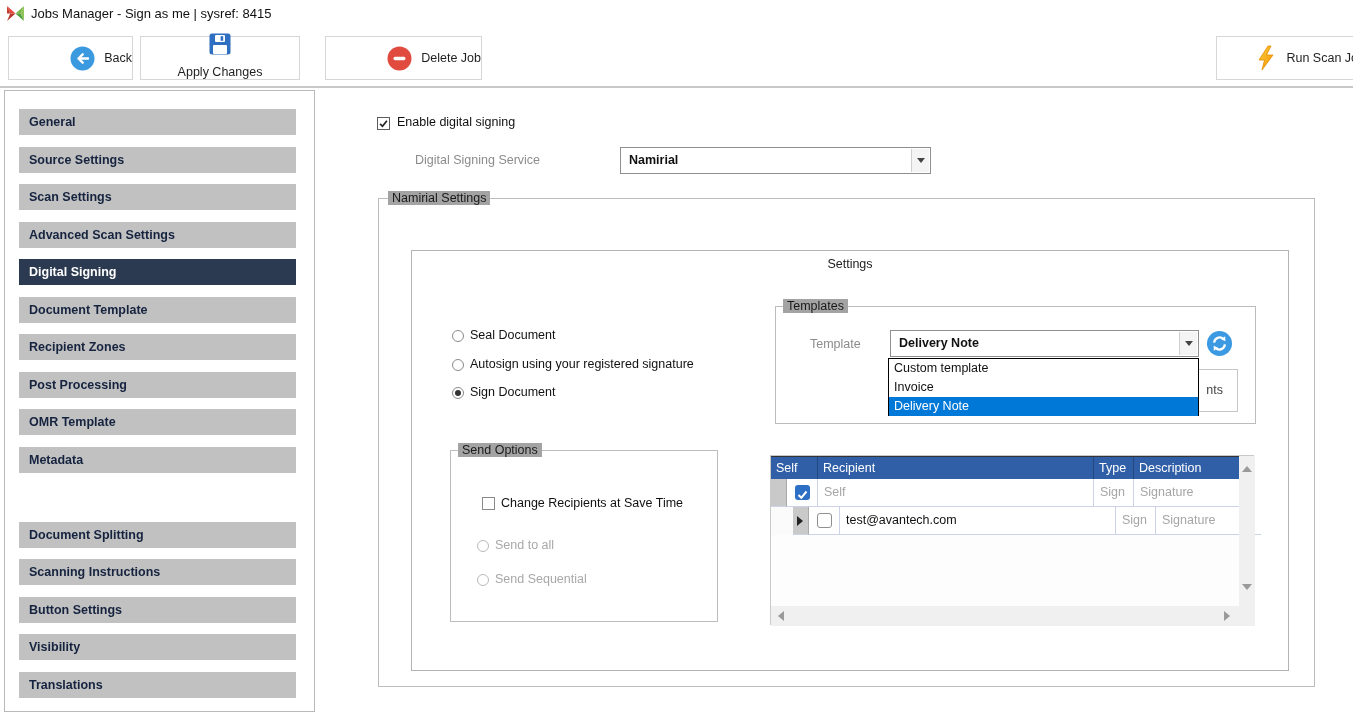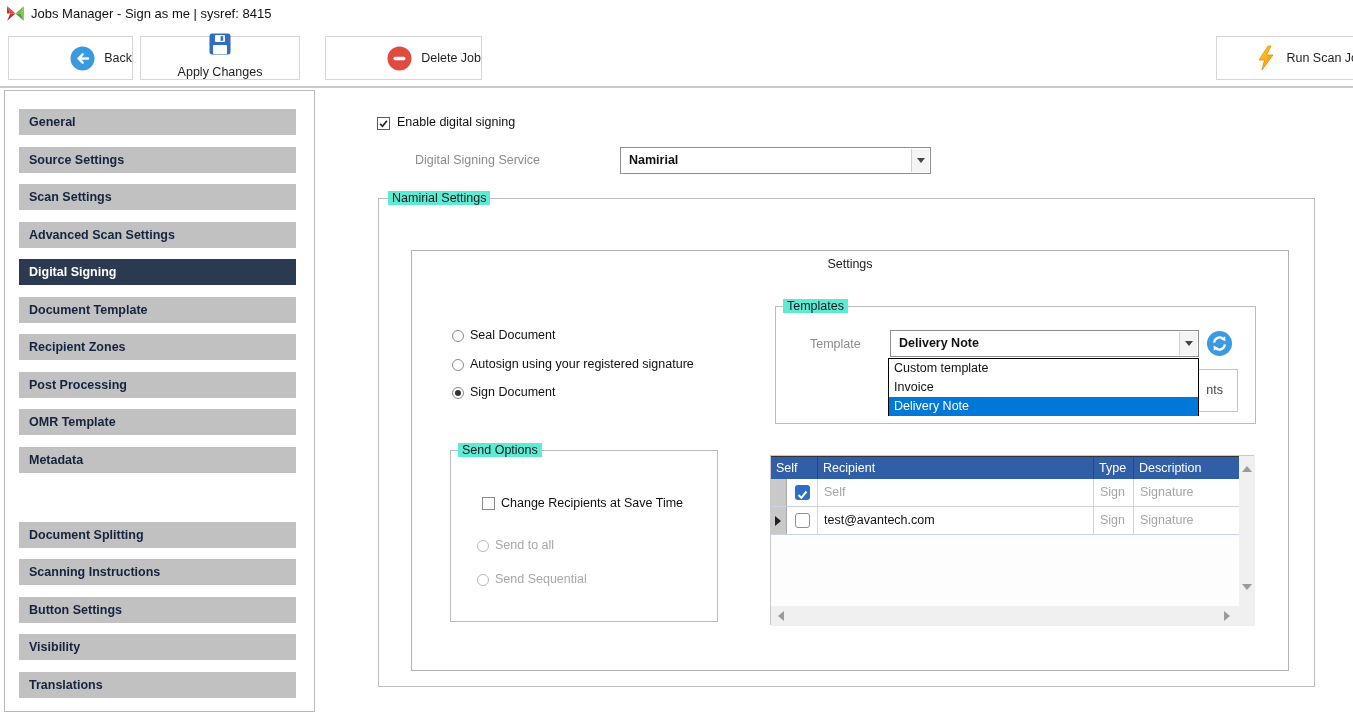--- a/index.html
+++ b/index.html
@@ -29,21 +29,21 @@
   .nav-item.selected { background:#2b3a50; color:#ffffff; }
   
   .cb { position:absolute; width:13px; height:13px; background:#fff; border:1px solid #5c5c5c; }
   .radio { position:absolute; width:12px; height:12px; border:1px solid #8a8a8a; border-radius:50%; background:#fff; }
   .radio.disabled { border-color:#b9b9b9; }
   .radio .dot { position:absolute; left:2px; top:2px; width:6px; height:6px; border-radius:50%; background:#333; }
   .lbl { position:absolute; white-space:nowrap; }
   .lbl.gray { color:#8c8c8c; }
   .lbl.dim  { color:#a8a8a8; }
   .groupbox { position:absolute; border:1px solid #bcbcbc; background:transparent; }
-  .group-label { position:absolute; background:#5eead4; padding:0 4px; font-size:12.5px; color:#1a1a1a; white-space:nowrap; }
+  .group-label { position:absolute; background:#a3a3a3; padding:0 4px; font-size:12.5px; color:#1a1a1a; white-space:nowrap; }
   .combo { position:absolute; height:27px; background:#fff; border:1px solid #8f8f8f; }
   .combo .val { position:absolute; left:8px; top:5px; font-weight:bold; font-size:12.5px; color:#111; white-space:nowrap; }
   .combo .dd {
     position:absolute; right:1px; top:1px; bottom:1px; width:18px; background:#f4f4f4;
     border-left:1px solid #cfcfcf; display:flex; align-items:center; justify-content:center;
   }
   .tri-down { width:0; height:0; border-left:4px solid transparent; border-right:4px solid transparent; border-top:5px solid #444; }
   .tri-up   { width:0; height:0; border-left:5px solid transparent; border-right:5px solid transparent; border-bottom:6px solid #9a9a9a; }
   .tri-dn2  { width:0; height:0; border-left:5px solid transparent; border-right:5px solid transparent; border-top:6px solid #9a9a9a; }
   .tri-left { width:0; height:0; border-top:5px solid transparent; border-bottom:5px solid transparent; border-right:6px solid #9a9a9a; }
@@ -237,21 +237,21 @@
           <svg width="15" height="15" viewBox="0 0 15 15">
             <path d="M3.5 8 L6.3 10.8 L11.5 4.5" stroke="#fff" stroke-width="2" fill="none"></path>
           </svg>
         </div>
       </div>
       <div class="c gtxt" style="width:276px;">Self</div>
       <div class="c gtxt" style="width:40px;">Sign</div>
       <div class="c gtxt" style="width:105px; border-right:none;">Signature</div>
     </div>
 
-    <div class="g-row" style="top:51px;">
+    <div class="g-row" style="top:51px;margin-left:22px;">
       <div class="c ind" style="width:16px;">
         <div class="tri-right" style="position:absolute; left:4px; top:9px; border-left-color:#222;"></div>
       </div>
       <div class="c" style="width:31px; padding:0;">
         <div class="g-cb off"></div>
       </div>
       <div class="c btxt" style="width:276px;">test@avantech.com</div>
       <div class="c gtxt" style="width:40px;">Sign</div>
       <div class="c gtxt" style="width:105px; border-right:none;">Signature</div>
     </div>

